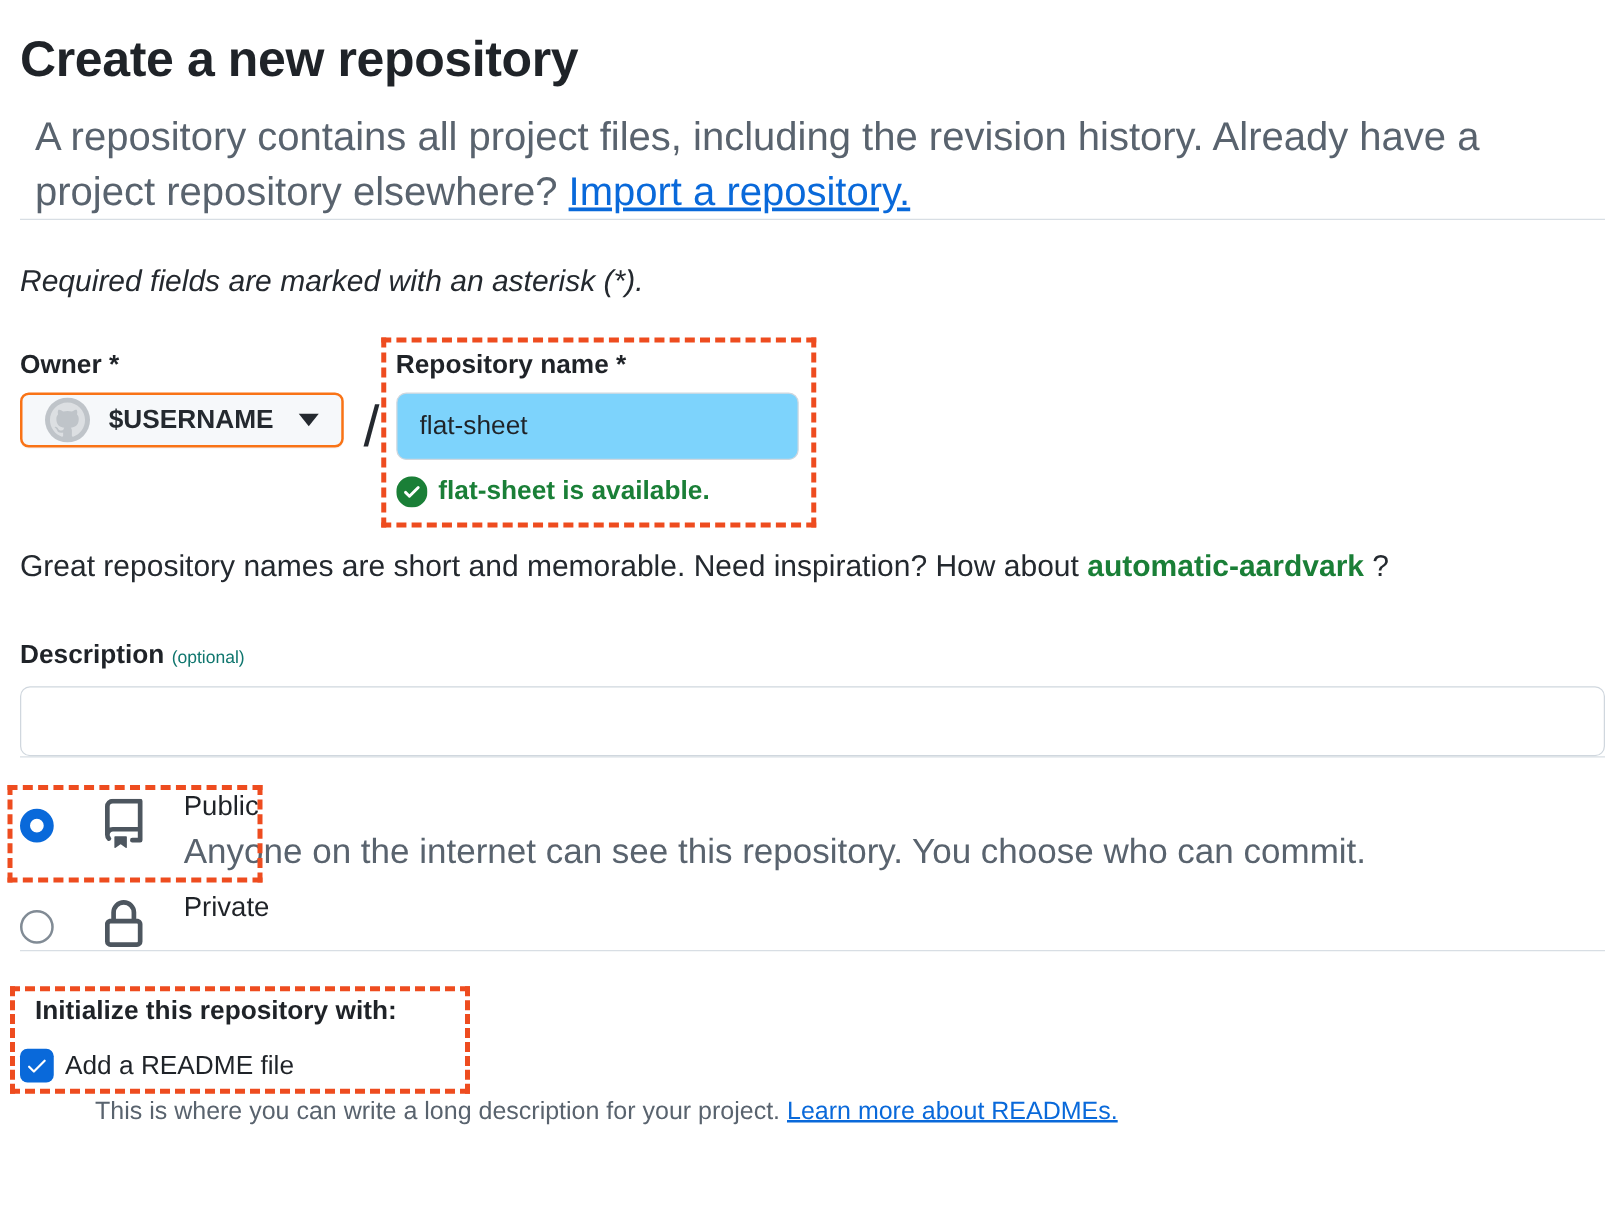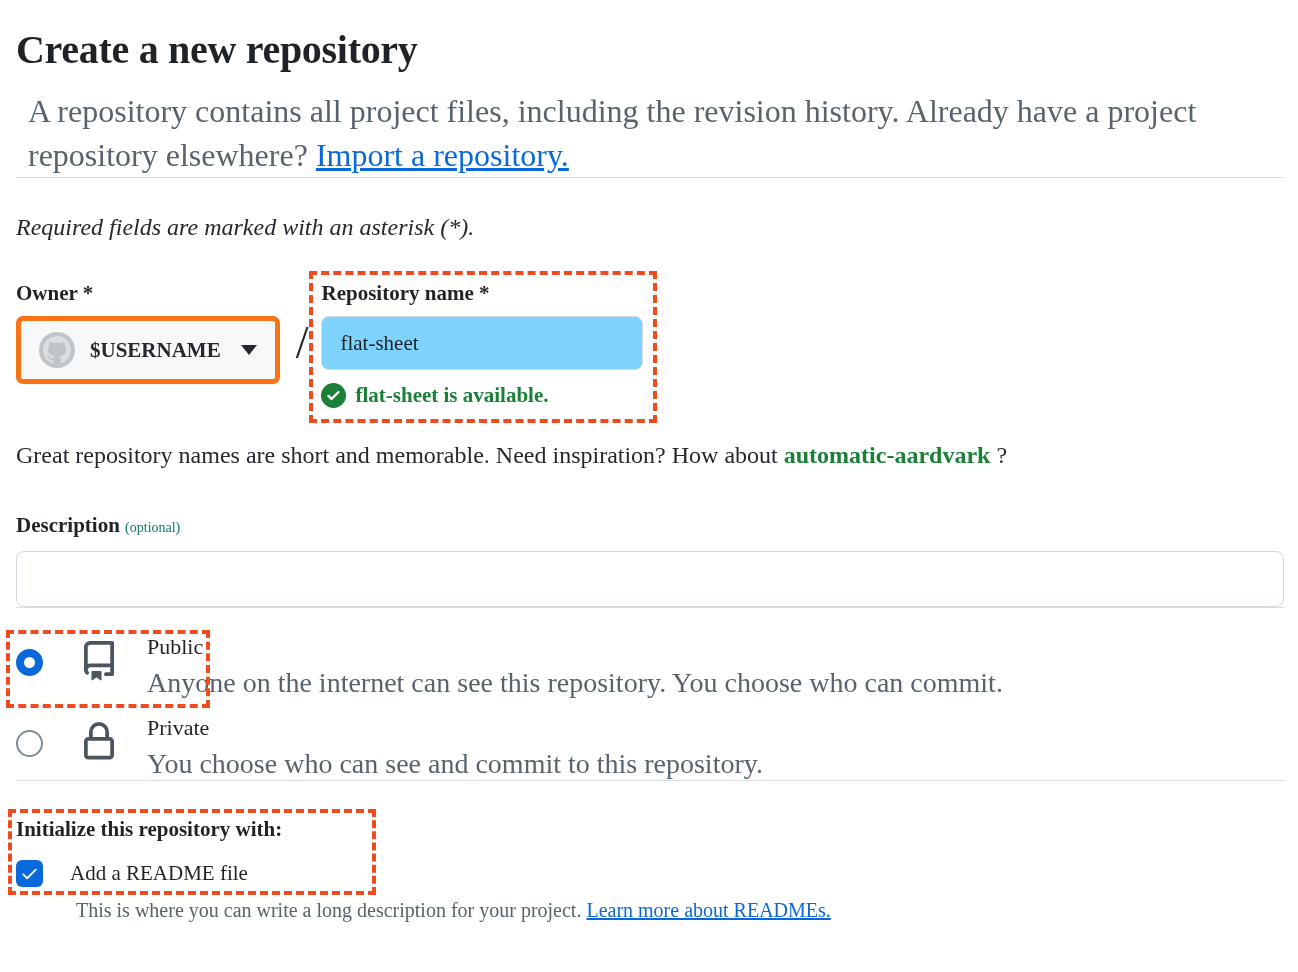--- a/index.html
+++ b/index.html
@@ -2,42 +2,42 @@
 <html><head>
 <meta charset="utf-8">
 <style>
   * { box-sizing: border-box; }
   html, body { margin: 0; padding: 0; }
   body {
     width: 1298px; height: 972px; overflow: hidden;
     background: #ffffff; color: #1f2328;
     font-family: "Liberation Sans", "DejaVu Sans", sans-serif;
   }
-  .container { position: relative; width: 1298px; padding: 0 14px 0 16px; font-family: Liberation Serif, serif; }
+  .container { position: relative; width: 1298px; padding: 0 14px 0 16px; }
 
   h1.page-title {
     margin: 26px 0 0 0; font-size: 40px; font-weight: 700;
     letter-spacing: -0.3px; color: #1f2328;
   }
   .intro { margin: 16px 0 0 12px; font-size: 32px; line-height: 44px; color: #59636e; }
   a.link { color: #0969da; text-decoration: underline; cursor: pointer; }
 
   hr.divider { border: none; border-top: 1px solid #d8dee4; margin: 0; }
   .hr1 { margin-top: 18px; }
   .hr2 { margin-top: 30px; }
   .hr3 { margin-top: 16px; }
 
   .required-note { margin: 36px 0 0 0; font-size: 24px; font-style: italic; color: #24292f; }
 
   
   .owner-repo-row { display: flex; align-items: flex-start; margin-top: 40px; }
   .field-label { font-size: 21px; font-weight: 700; color: #1f2328; margin-bottom: 10px; display: block; }
   .owner-btn {
-    display: inline-flex; align-items: center; height: 68px; padding: 0 18px;
-    background: #f6f8fa; border: 5px solid #f97316; border-radius: 7px;
+    display: inline-flex; align-items: center; height: 44px; padding: 0 18px;
+    background: #f6f8fa; border: 2px solid #f97316; border-radius: 7px;
     font-family: inherit; font-size: 21px; font-weight: 600; color: #24292f; cursor: pointer;
     box-shadow: 0 1px 0 rgba(31,35,40,0.04);
   }
   .owner-btn .avatar { width: 36px; height: 36px; margin-right: 15px; flex: none; }
   .caret { width: 0; height: 0; margin-left: 20px;
     border-left: 8px solid transparent; border-right: 8px solid transparent;
     border-top: 10px solid #24292f; }
   .slash { font-size: 46px; font-weight: 400; color: #24292f; margin: 34px 13px 0 16px; line-height: 1.2; }
 
   .repo-col { position: relative; }
@@ -66,26 +66,26 @@
   .radio { width: 27px; height: 27px; border-radius: 50%; flex: none; margin-top: 15px; cursor: pointer; }
   .radio.selected { border: 8px solid #0969da; background: #fff; }
   .radio.unselected { border: 2px solid #818b95; background: #fff; }
   .opt-icon { flex: none; margin: 7px 28px 0 36px; color: #4d565f; }
   .opt-text { padding-top: 0; }
   .opt-title { font-size: 22px; color: #1f2328; }
   .opt-desc { font-size: 28px; color: #59636e; margin-top: 7px; }
 
   
   .init-section { position: relative; margin-top: 36px; }
-  .init-heading { font-size: 21px; font-weight: 700; margin: 0; }
+  .init-heading { font-size: 21px; font-weight: 700; margin: 12px; }
   .checkbox-row { display: flex; align-items: center; margin-top: 18px; }
   .checkbox { width: 27px; height: 27px; border-radius: 6px; background: #0969da; flex: none;
     display: flex; align-items: center; justify-content: center; cursor: pointer; }
   .checkbox svg { width: 19px; height: 19px; }
-  .checkbox-label { font-size: 21px; margin-left: 27px; color: #1f2328; }
+  .checkbox-label { font-size: 21px; margin-left: 9px; color: #1f2328; }
   .help-text { margin: 12px 0 0 60px; font-size: 20px; color: #59636e; }
 
   
   .annotation { position: absolute; border: 4px dashed #ee4c1f; pointer-events: none; z-index: 5; background: transparent; }
   .annotation.repo { left: -12px; top: -10px; width: 348px; height: 152px; }
   .annotation.public { left: -10px; top: -4px; width: 204px; height: 78px; }
   .annotation.init { left: -8px; top: -8px; width: 368px; height: 86px; }
 </style>
 </head>
 <body>
@@ -151,21 +151,20 @@
     </div>
   </div>
 
   <div class="option-row private">
     <div class="radio unselected"></div>
     <svg class="opt-icon" width="40" height="40" viewBox="0 0 16 16">
       <path fill="currentColor" d="M4 4a4 4 0 0 1 8 0v2h.25c.966 0 1.75.784 1.75 1.75v5.5A1.75 1.75 0 0 1 12.25 15h-8.5A1.75 1.75 0 0 1 2 13.25v-5.5C2 6.784 2.784 6 3.75 6H4Zm8.25 3.5h-8.5a.25.25 0 0 0-.25.25v5.5c0 .138.112.25.25.25h8.5a.25.25 0 0 0 .25-.25v-5.5a.25.25 0 0 0-.25-.25ZM10.5 6V4a2.5 2.5 0 1 0-5 0v2Z"></path>
     </svg>
     <div class="opt-text">
       <div class="opt-title">Private</div>
-      <div class="opt-desc">You choose who can see and commit to this repository.</div>
     </div>
   </div>
 
   <hr class="divider hr3">
 
   <div class="init-section">
     <div class="annotation init"></div>
     <h3 class="init-heading">Initialize this repository with:</h3>
     <div class="checkbox-row">
       <div class="checkbox">

